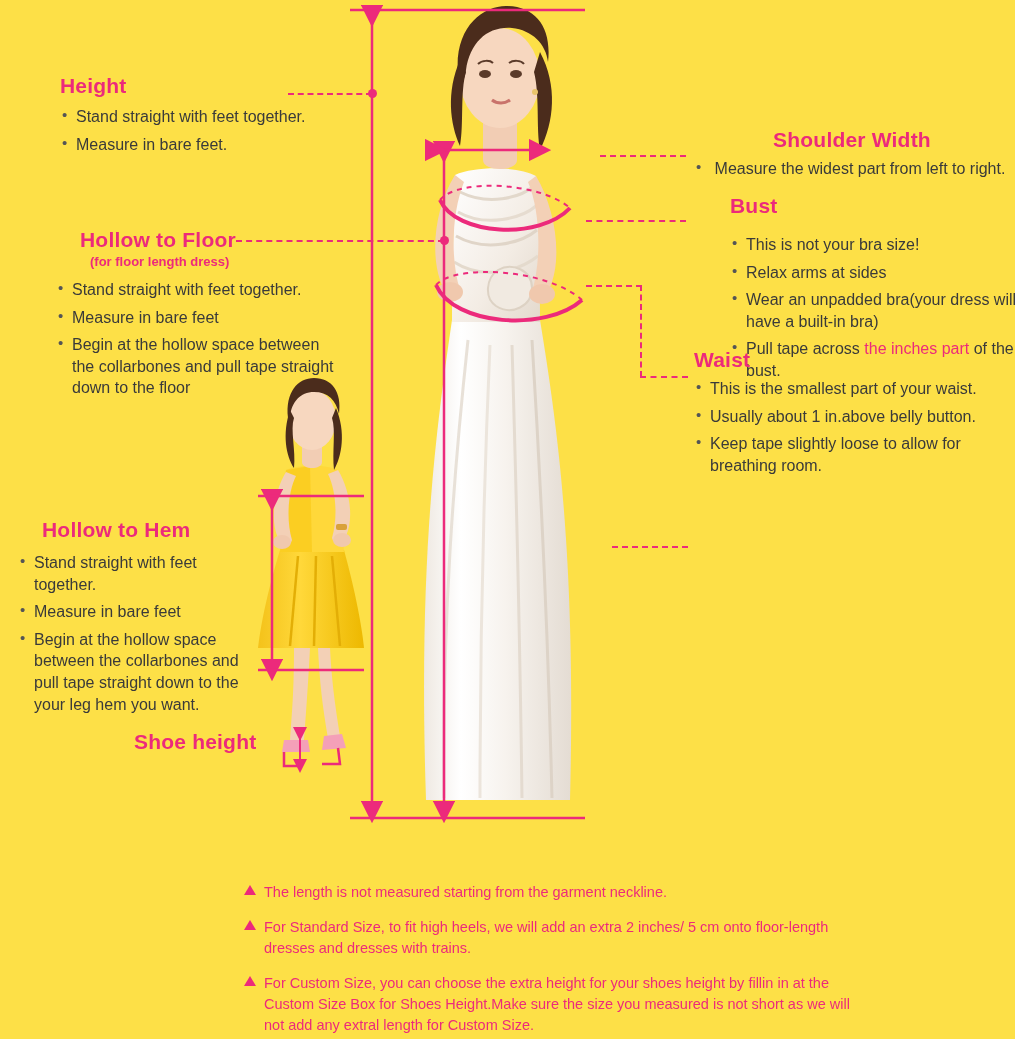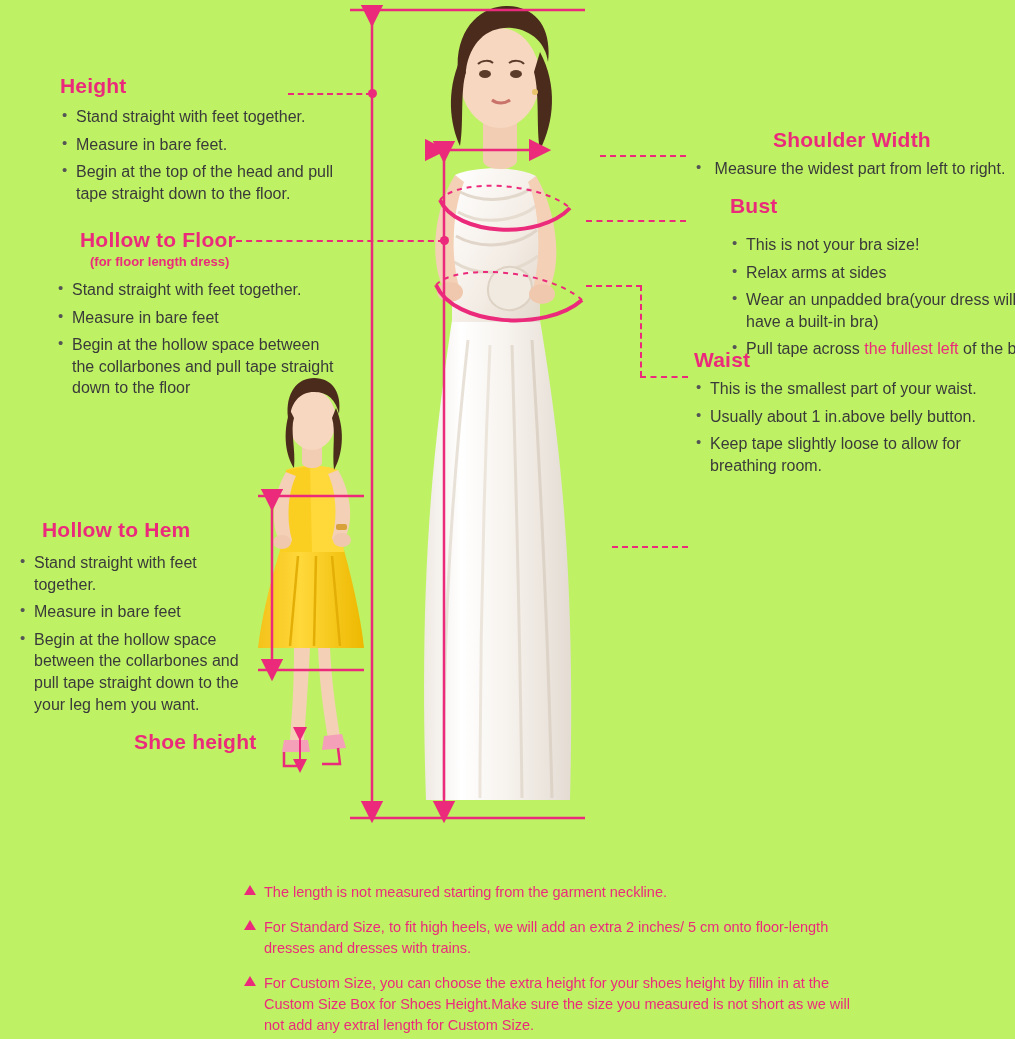--- a/index.html
+++ b/index.html
@@ -7,21 +7,21 @@
     padding: 0;
     background: #ffffff;
   }
   body {
     font-family: "Liberation Sans", sans-serif;
   }
   #page {
     position: relative;
     width: 1015px;
     height: 1039px;
-    background: #bef264;
+    background: #fde047;
     overflow: hidden;
   }
   .abs { position: absolute; }
 
   
   .heading {
     color: #ec2a7b;
     font-weight: bold;
     font-size: 21px;
     letter-spacing: 0.2px;
@@ -238,21 +238,20 @@
   <div class="dash-v abs" style="left:640px; top:285px; height:92px;"></div>
   <div class="dash-h abs" style="left:640px; top:376px; width:48px;"></div>
   <div class="dash-h abs" style="left:586px; top:285px; width:56px;"></div>
   <div class="dash-h abs" style="left:612px; top:546px; width:76px;"></div>
 
   <div class="abs" style="left:60px; top:74px; width:300px;">
     <div class="heading">Height</div>
     <ul class="blist" style="margin-top:8px;">
       <li>Stand straight with feet together.</li>
       <li>Measure in bare feet.</li>
-      <li>Begin at the top of the head and pull tape straight down to the floor.</li>
     </ul>
   </div>
 
   <div class="abs" style="left:48px; top:228px; width:290px;">
     <div class="heading" style="padding-left:32px;">Hollow to Floor</div>
     <div class="subheading" style="padding-left:42px; margin-top:2px;">(for floor length dress)</div>
     <ul class="blist" style="margin-top:10px; padding-left:8px;">
       <li>Stand straight with feet together.</li>
       <li>Measure in bare feet</li>
       <li>Begin at the hollow space between the collarbones and pull tape straight down to the floor</li>
@@ -276,21 +275,21 @@
       <li>Measure the widest part from left to right.</li>
     </ul>
   </div>
 
   <div class="abs" style="left:730px; top:194px; width:316px;">
     <div class="heading">Bust</div>
     <ul class="blist" style="margin-top:16px;">
       <li>This is not your bra size!</li>
       <li>Relax arms at sides</li>
       <li>Wear an unpadded bra(your dress will have a built-in bra)</li>
-      <li>Pull tape across <span class="hl">the fullest left</span> of the bust.</li>
+      <li>Pull tape across <span class="hl">the inches part</span> of the bust.</li>
     </ul>
   </div>
 
   <div class="abs" style="left:694px; top:348px; width:316px;">
     <div class="heading">Waist</div>
     <ul class="blist" style="margin-top:6px;">
       <li>This is the smallest part of your waist.</li>
       <li>Usually about 1 in.above belly button.</li>
       <li>Keep tape slightly loose to allow for breathing room.</li>
     </ul>

